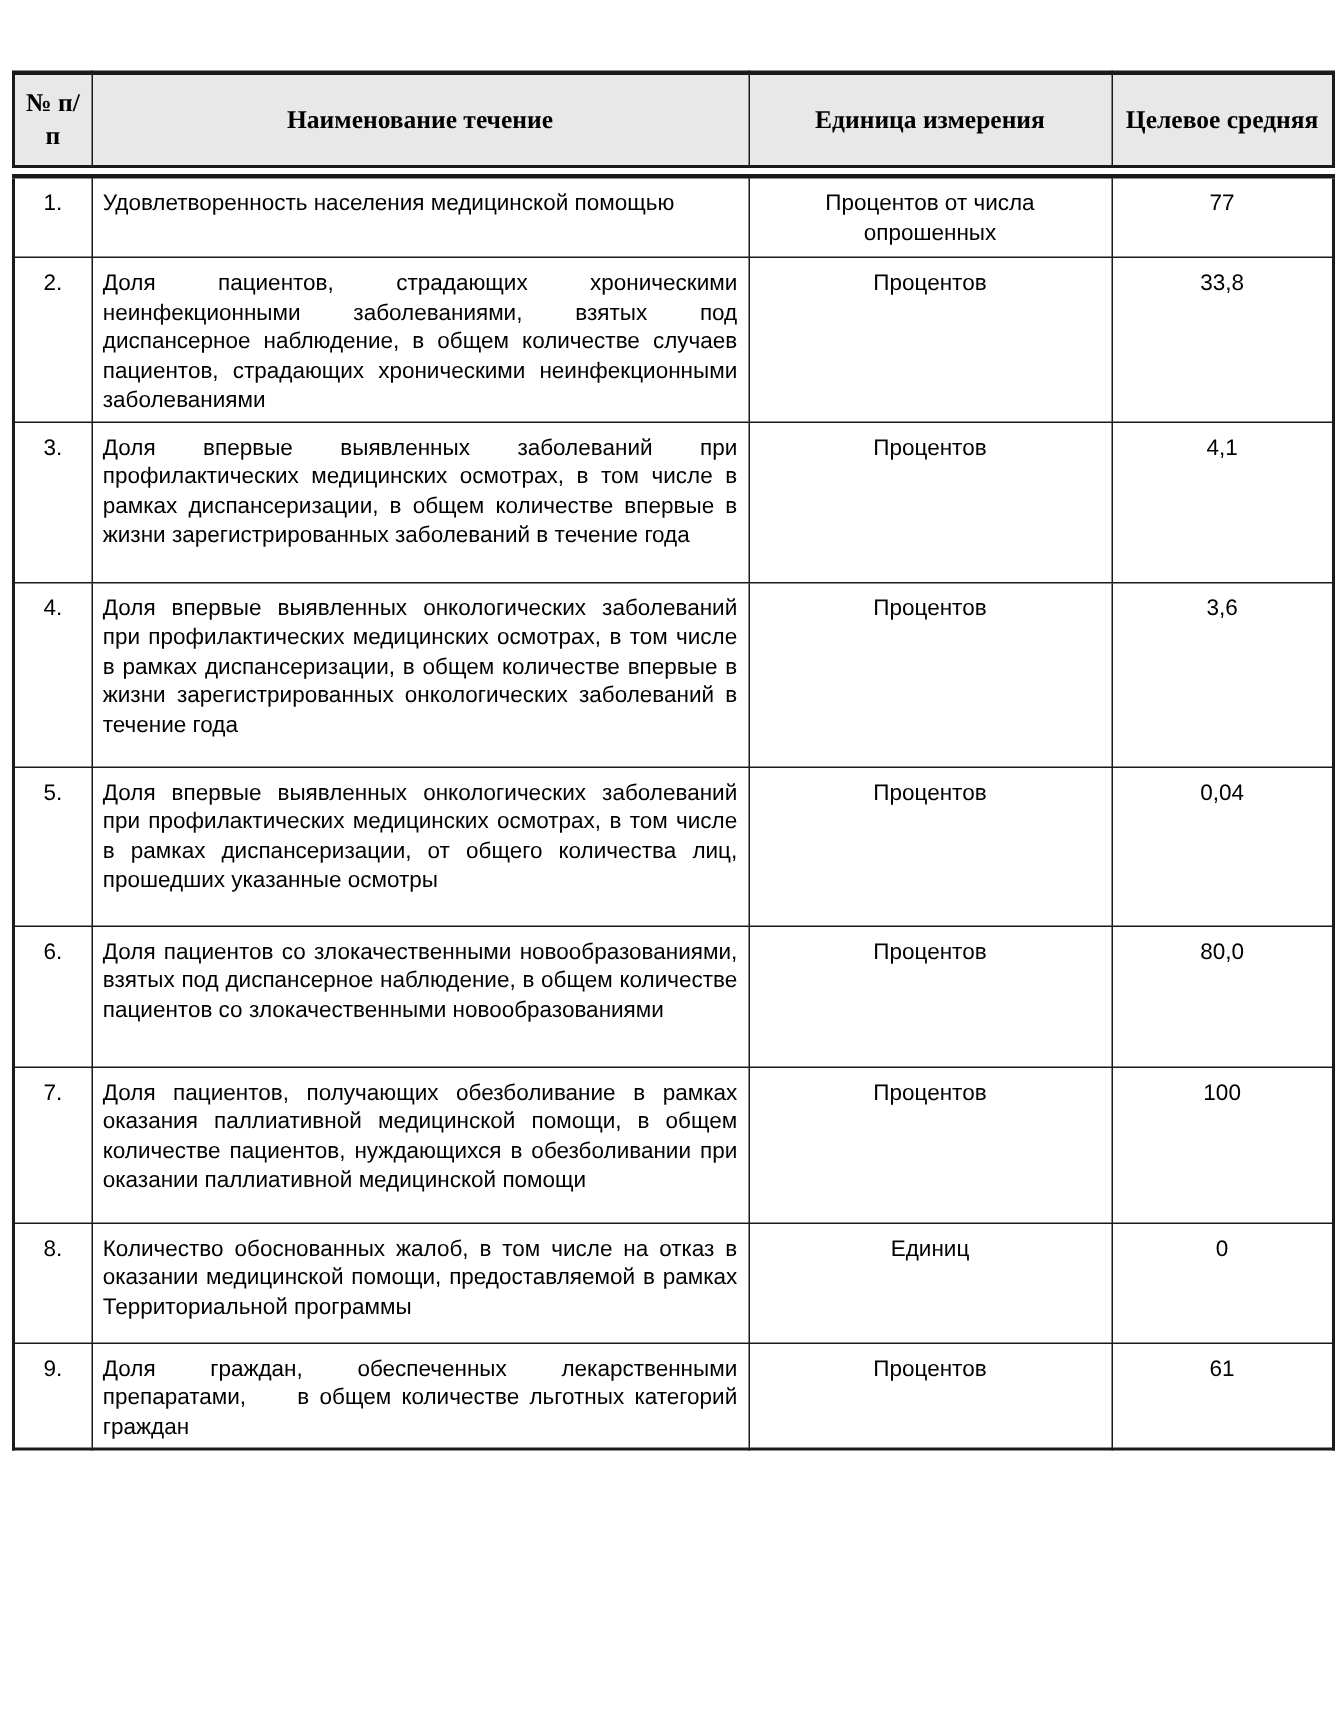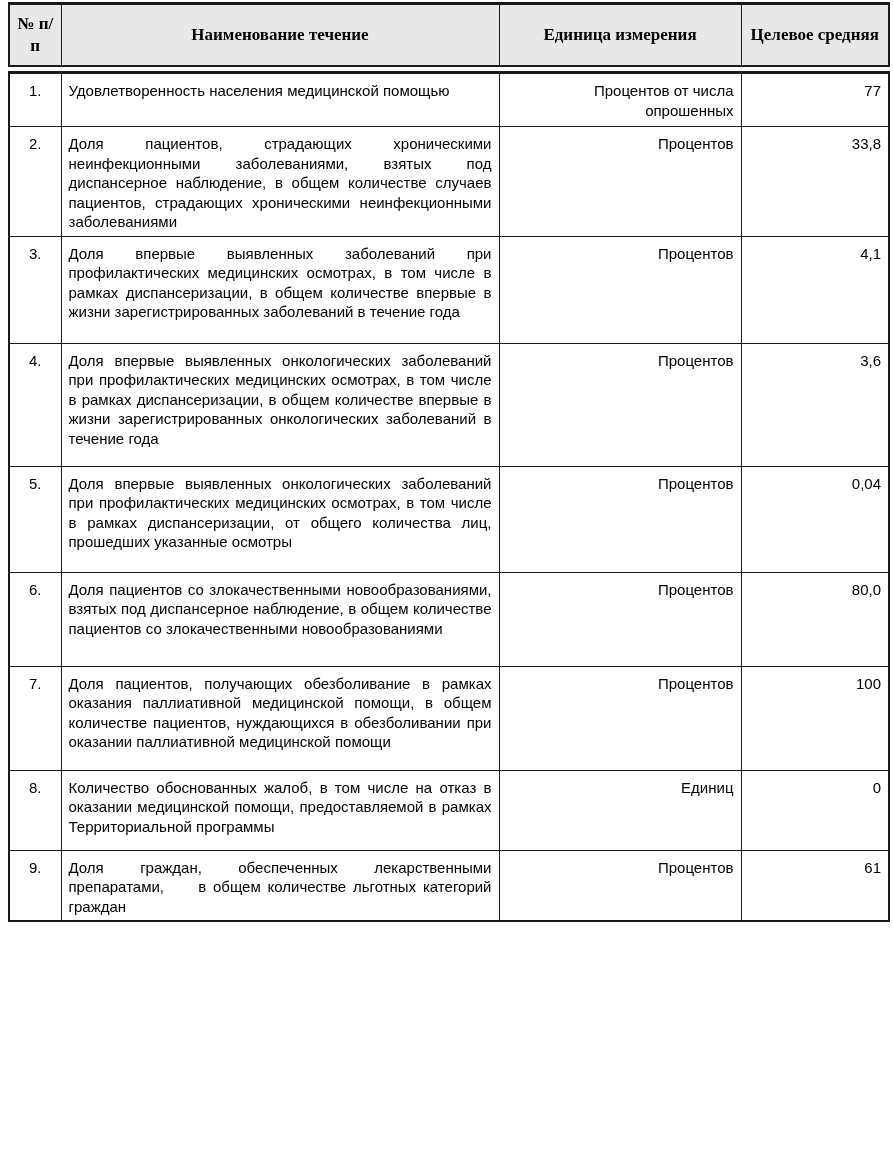--- a/index.html
+++ b/index.html
@@ -22,20 +22,21 @@
   }
   col.c-num  { width: 52px; }
   col.c-crit { width: 438px; }
   col.c-unit { width: 242px; }
   col.c-val  { width: 148px; }
 
   
   table.header-tbl {
     border: 2px solid #1a1a1a;
     border-top-width: 3px;
+    margin-top: 45px;
   }
   table.header-tbl th {
     background: #e8e8e8;
     border: 1.5px solid #1a1a1a;
     font-family: "Liberation Serif", serif;
     font-size: 17px;
     font-weight: bold;
     text-align: center;
     vertical-align: middle;
     height: 56px;
@@ -63,21 +64,21 @@
     padding-left: 2px;
     padding-right: 2px;
     font-weight: normal;
   }
   td.crit {
     font-weight: normal;
     text-align: justify;
   }
   td.unit, td.val {
     vertical-align: middle;
-    text-align: right;
+    text-align: center;
     line-height: 21px;
     padding-top: 2px;
     padding-bottom: 2px;
   }
 </style>
 </head>
 <body>
 
 <div class="page">
 

